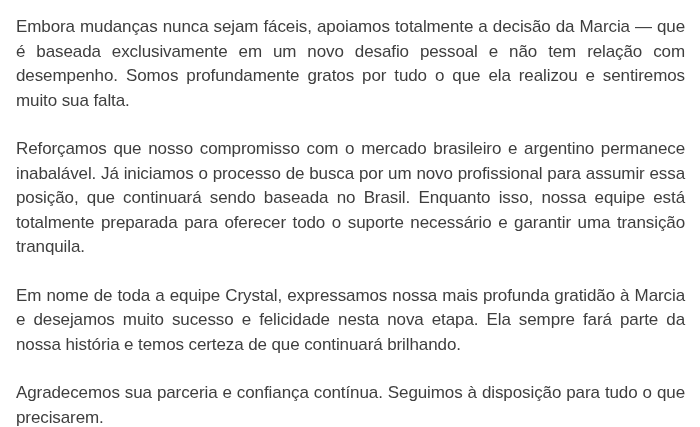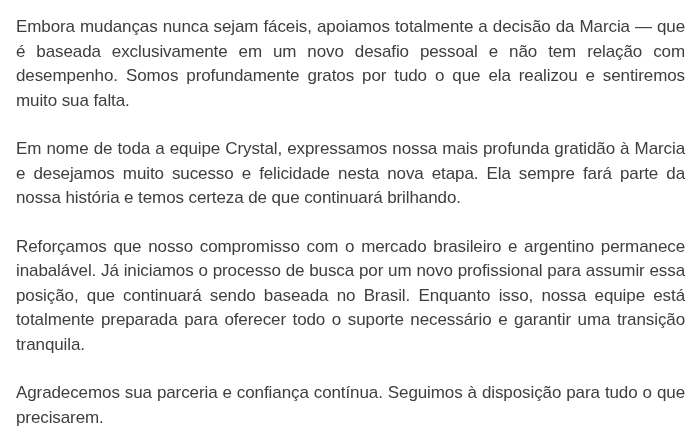--- a/index.html
+++ b/index.html
@@ -32,16 +32,16 @@
   }
   .page p:last-child {
     margin-bottom: 0;
   }
 </style>
 </head>
 <body>
 
 <div class="page">
   <p>Embora mudanças nunca sejam fáceis, apoiamos totalmente a decisão da Marcia — que é baseada exclusivamente em um novo desafio pessoal e não tem relação com desempenho. Somos profundamente gratos por tudo o que ela realizou e sentiremos muito sua falta.</p>
+  <p>Reforçamos que nosso compromisso com o mercado brasileiro e argentino permanece inabalável. Já iniciamos o processo de busca por um novo profissional para assumir essa posição, que continuará sendo baseada no Brasil. Enquanto isso, nossa equipe está totalmente preparada para oferecer todo o suporte necessário e garantir uma transição tranquila.</p>
   <p>Em nome de toda a equipe Crystal, expressamos nossa mais profunda gratidão à Marcia e desejamos muito sucesso e felicidade nesta nova etapa. Ela sempre fará parte da nossa história e temos certeza de que continuará brilhando.</p>
-  <p>Reforçamos que nosso compromisso com o mercado brasileiro e argentino permanece inabalável. Já iniciamos o processo de busca por um novo profissional para assumir essa posição, que continuará sendo baseada no Brasil. Enquanto isso, nossa equipe está totalmente preparada para oferecer todo o suporte necessário e garantir uma transição tranquila.</p>
   <p>Agradecemos sua parceria e confiança contínua. Seguimos à disposição para tudo o que precisarem.</p>
 </div>
 
 </body></html>

